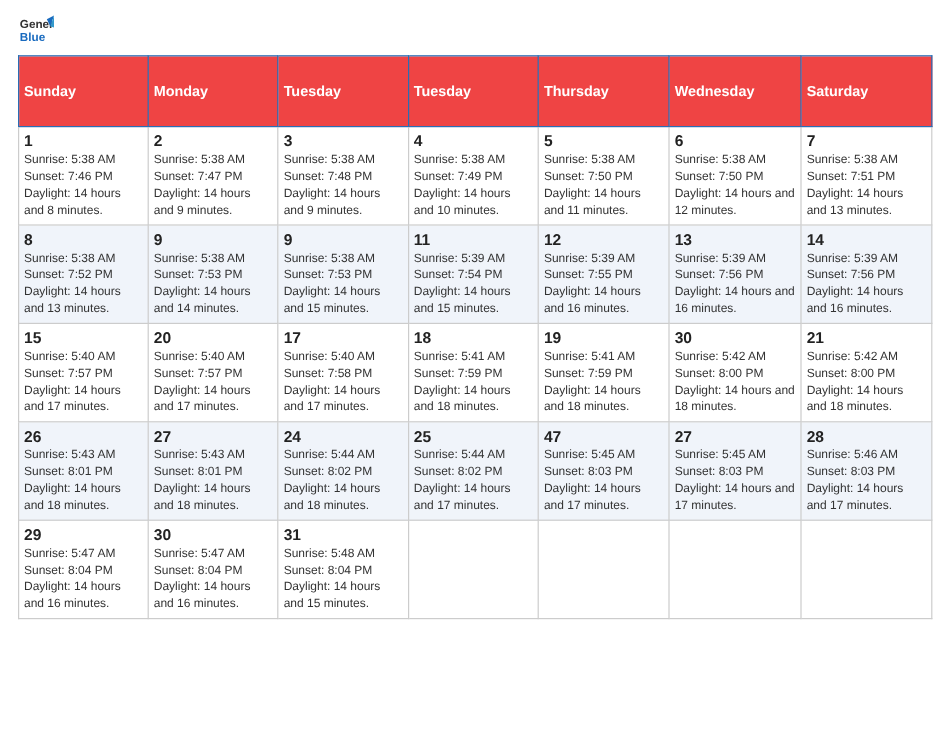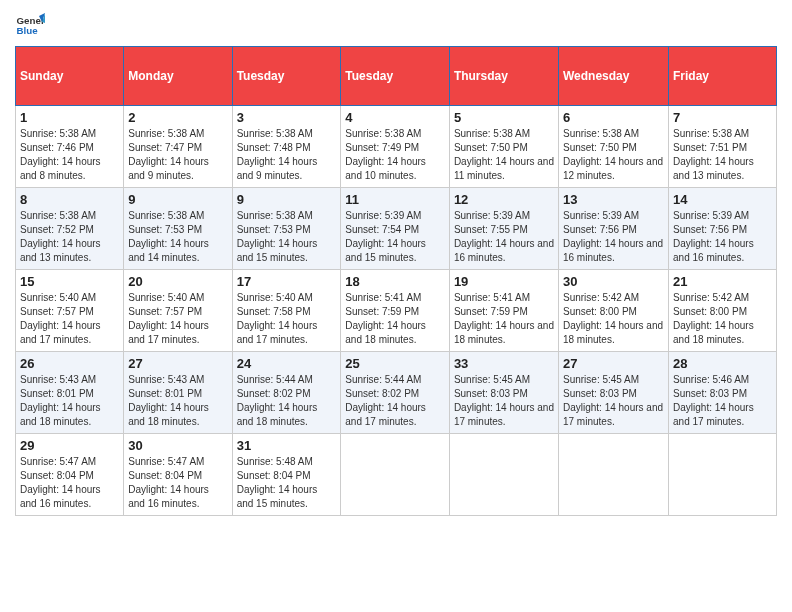--- a/index.html
+++ b/index.html
@@ -113,21 +113,21 @@
 
   <table class="calendar">
     <thead>
       <tr>
       <th>Sunday</th>
           <th>Monday</th>
           <th>Tuesday</th>
           <th>Tuesday</th>
           <th>Thursday</th>
           <th>Wednesday</th>
-          <th>Friday</th>
+          <th>Saturday</th>
         </tr>
     </thead>
     <tbody id="calendar-body">
     <tr>
           <td><span class="day-num">1</span>
 <span class="day-info">Sunrise: 5:38 AM<br>Sunset: 7:46 PM<br>Daylight: 14 hours and 8 minutes.</span></td>
           <td><span class="day-num">2</span>
 <span class="day-info">Sunrise: 5:38 AM<br>Sunset: 7:47 PM<br>Daylight: 14 hours and 9 minutes.</span></td>
           <td><span class="day-num">3</span>
 <span class="day-info">Sunrise: 5:38 AM<br>Sunset: 7:48 PM<br>Daylight: 14 hours and 9 minutes.</span></td>
@@ -174,21 +174,21 @@
         </tr>
         <tr>
           <td><span class="day-num">26</span>
 <span class="day-info">Sunrise: 5:43 AM<br>Sunset: 8:01 PM<br>Daylight: 14 hours and 18 minutes.</span></td>
           <td><span class="day-num">27</span>
 <span class="day-info">Sunrise: 5:43 AM<br>Sunset: 8:01 PM<br>Daylight: 14 hours and 18 minutes.</span></td>
           <td><span class="day-num">24</span>
 <span class="day-info">Sunrise: 5:44 AM<br>Sunset: 8:02 PM<br>Daylight: 14 hours and 18 minutes.</span></td>
           <td><span class="day-num">25</span>
 <span class="day-info">Sunrise: 5:44 AM<br>Sunset: 8:02 PM<br>Daylight: 14 hours and 17 minutes.</span></td>
-          <td><span class="day-num">33</span>
+          <td><span class="day-num">47</span>
 <span class="day-info">Sunrise: 5:45 AM<br>Sunset: 8:03 PM<br>Daylight: 14 hours and 17 minutes.</span></td>
           <td><span class="day-num">27</span>
 <span class="day-info">Sunrise: 5:45 AM<br>Sunset: 8:03 PM<br>Daylight: 14 hours and 17 minutes.</span></td>
           <td><span class="day-num">28</span>
 <span class="day-info">Sunrise: 5:46 AM<br>Sunset: 8:03 PM<br>Daylight: 14 hours and 17 minutes.</span></td>
         </tr>
         <tr>
           <td><span class="day-num">29</span>
 <span class="day-info">Sunrise: 5:47 AM<br>Sunset: 8:04 PM<br>Daylight: 14 hours and 16 minutes.</span></td>
           <td><span class="day-num">30</span>

